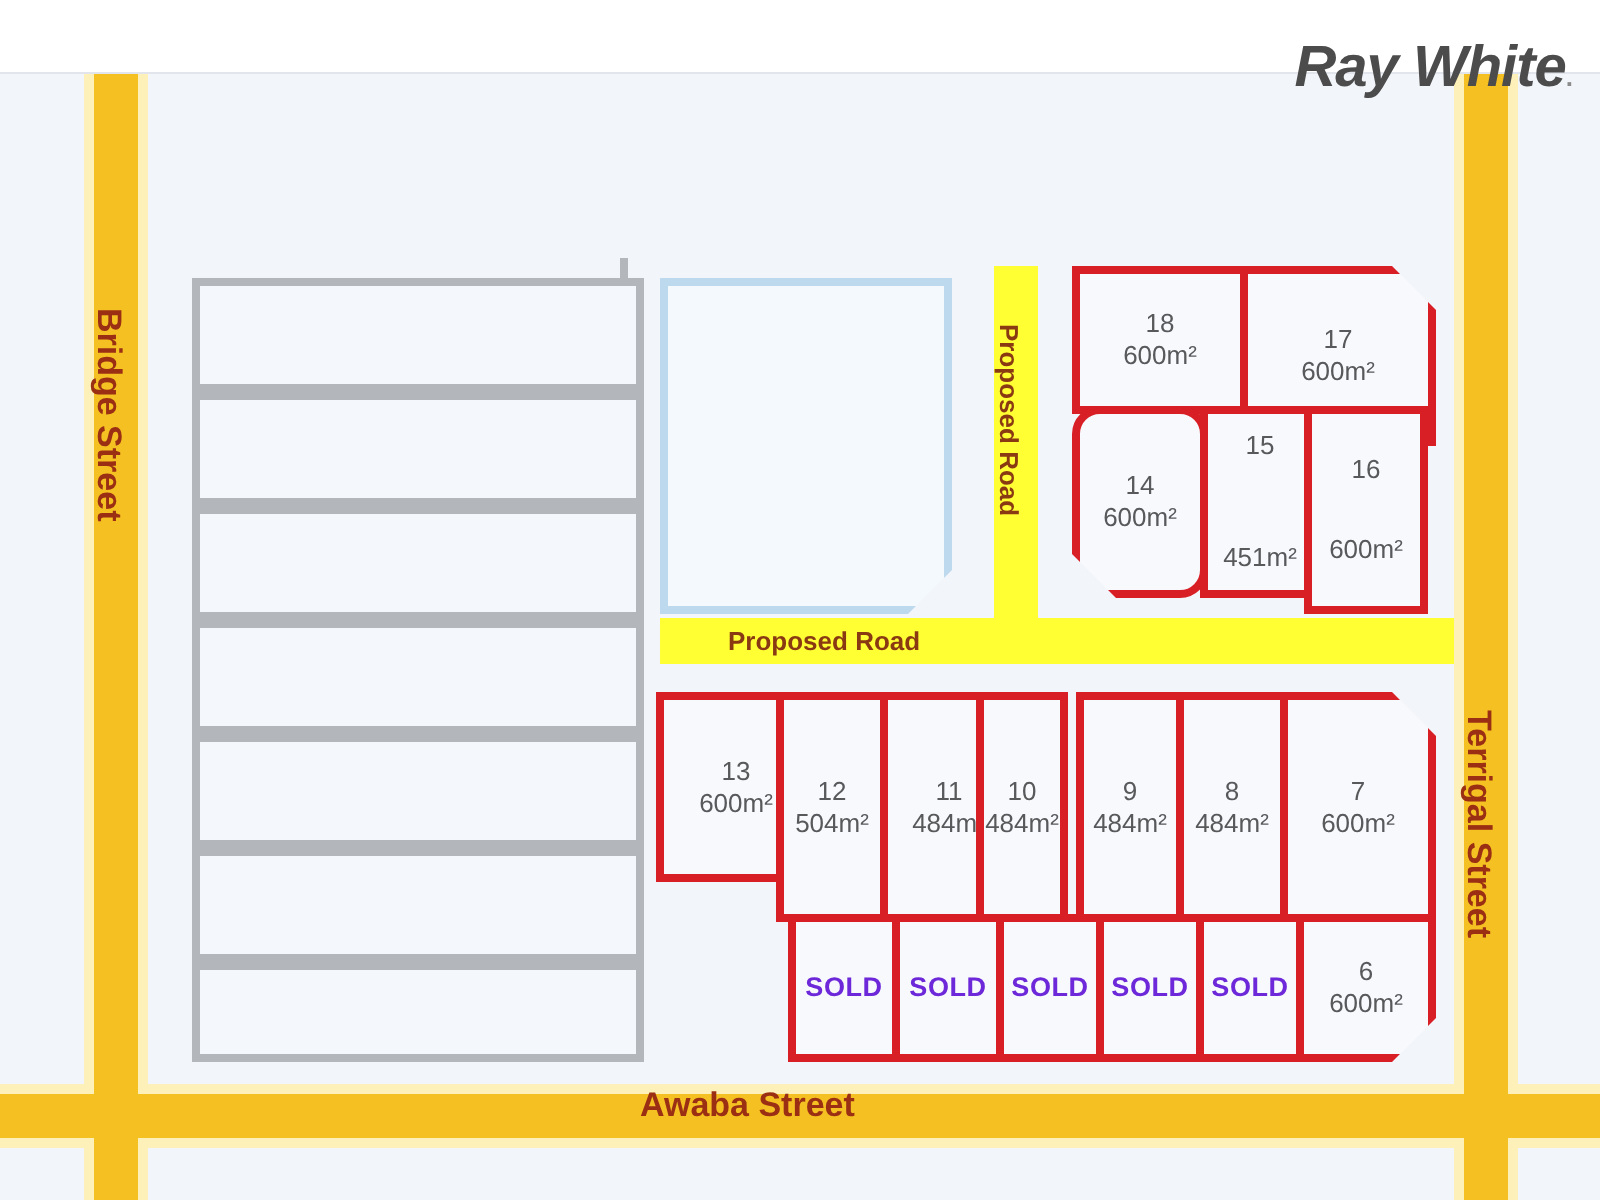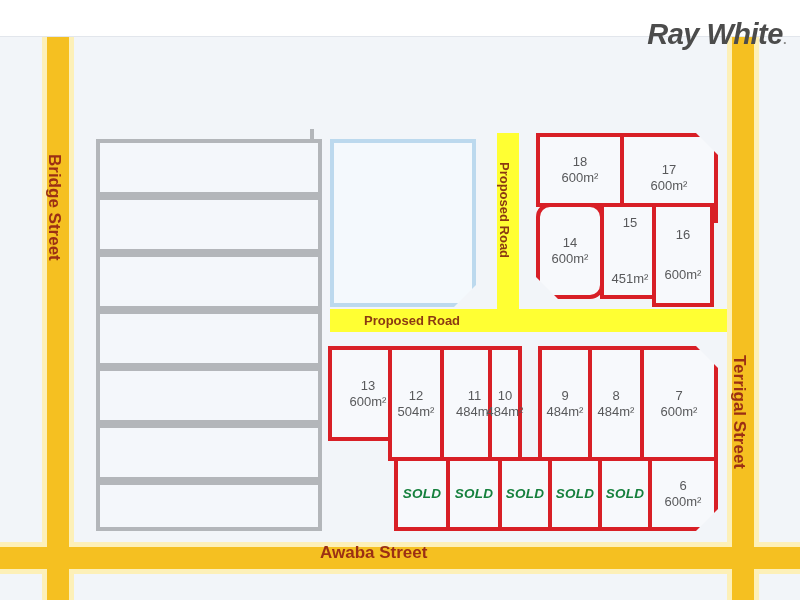--- a/index.html
+++ b/index.html
@@ -124,23 +124,22 @@
     font-family: "Liberation Sans", sans-serif;
   }
   .lot .area {
     font-size: 13px;
     color: #58595b;
     font-family: "Liberation Sans", sans-serif;
   }
   .lot.sold .num {
     font-size: 13.5px;
     font-weight: bold;
-    color: #15803d;
+    color: #6d28d9;
     letter-spacing: 0.3px;
-    font-style: italic;
   }
   
   .ch-tr { clip-path: polygon(0 0, calc(100% - 22px) 0, 100% 22px, 100% 100%, 0 100%); }
   .ch-br { clip-path: polygon(0 0, 100% 0, 100% calc(100% - 22px), calc(100% - 22px) 100%, 0 100%); }
   .ch-bl { clip-path: polygon(0 0, 100% 0, 100% 100%, 22px 100%, 0 calc(100% - 22px)); border-radius: 14px; }
 
   
   .grey-lot {
     position: absolute;
     background: #f4f7fb;
@@ -240,21 +239,21 @@
         <span class="area">600m²</span>
       </div>
       <div class="lot" style="left:388px; top:309px; width:56px; height:115px;align-items:center;">
         <span class="num">12</span>
         <span class="area">504m²</span>
       </div>
       <div class="lot" style="left:440px; top:309px; width:52px; height:115px;padding-left:17px;">
         <span class="num">11</span>
         <span class="area">484m²</span>
       </div>
-      <div class="lot" style="left:488px; top:309px; width:34px; height:115px;">
+      <div class="lot" style="left:488px; top:309px; width:46px; height:115px;">
         <span class="num">10</span>
         <span class="area">484m²</span>
       </div>
       <div class="lot" style="left:538px; top:309px; width:54px; height:115px;">
         <span class="num">9</span>
         <span class="area">484m²</span>
       </div>
       <div class="lot" style="left:588px; top:309px; width:56px; height:115px;">
         <span class="num">8</span>
         <span class="area">484m²</span>

